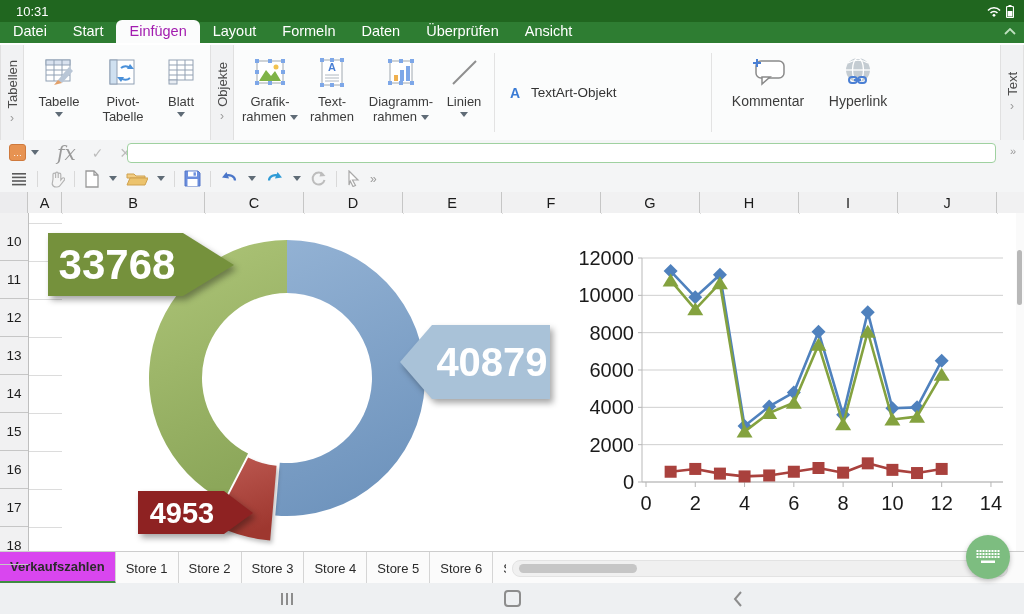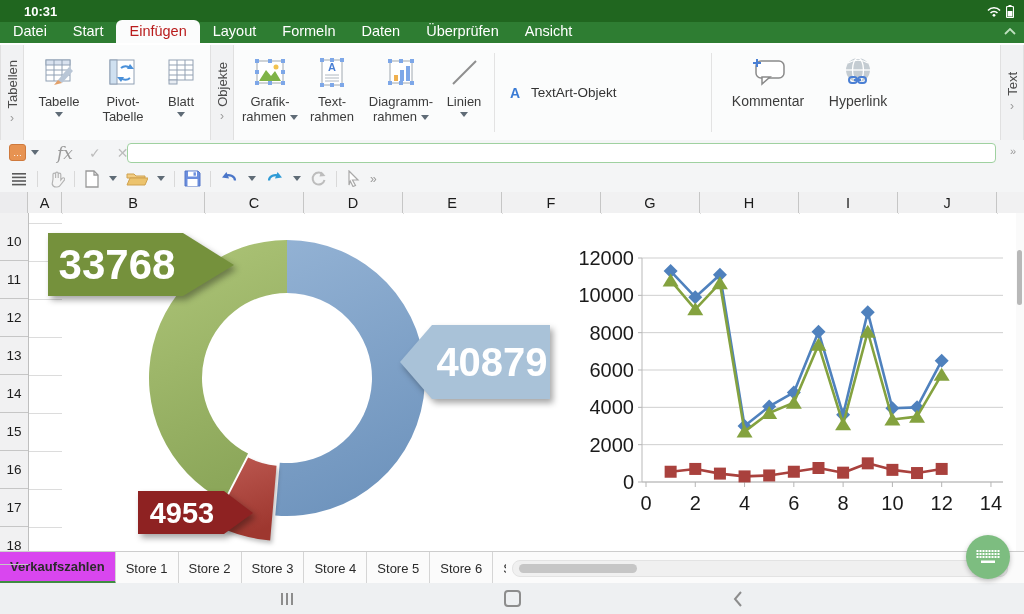--- a/index.html
+++ b/index.html
@@ -2,27 +2,27 @@
 <html><head>
 <meta charset="utf-8">
 <style>
   html,body{margin:0;padding:0;}
   body{width:1024px;height:614px;position:relative;overflow:hidden;background:#fff;
        font-family:"Liberation Sans",sans-serif;-webkit-font-smoothing:antialiased;}
   svg text{font-family:"Liberation Sans",sans-serif;}
   
   #statusbar{position:absolute;top:0;left:0;right:0;height:22px;background:#20661f;
              display:flex;align-items:center;color:#fff;font-size:13px;}
-  #statusbar .time{margin-left:24px;font-weight:bold;}
+  #statusbar .time{margin-left:16px;}
   #statusbar .sysicons{margin-left:auto;margin-right:10px;display:flex;gap:5px;align-items:center;}
   
   #ribbontabs{position:absolute;top:22px;left:0;right:0;height:21px;background:#2e7d32;
               display:flex;align-items:flex-end;}
   .rtab{color:#fff;font-size:14.5px;padding:3px 13px 4px;cursor:default;}
-  .rtab.active{background:#fbfcfc;color:#b91c1c;border-radius:6px 6px 0 0;}
+  .rtab.active{background:#fbfcfc;color:#a21caf;border-radius:6px 6px 0 0;}
   #collapse{margin-left:auto;margin-right:8px;padding-bottom:4px;}
   
   #ribbon{position:absolute;top:45px;left:0;right:0;height:95px;background:#fbfcfc;
           border-bottom:1px solid #d8d8d8;display:flex;align-items:stretch;}
   .vtab{width:22px;background:#f1f2f3;border-right:1px solid #e0e0e0;border-left:1px solid #e0e0e0;
         display:flex;flex-direction:column;align-items:center;justify-content:center;gap:3px;}
   .vtab .vlbl{writing-mode:vertical-rl;transform:rotate(180deg);font-size:13px;color:#4a4a4a;}
   .vtab .chev{font-size:12px;color:#9a9a9a;}
   .rgroup{display:flex;align-items:stretch;padding:0 4px;}
   .rbtn{display:flex;flex-direction:column;align-items:center;padding-top:7px;cursor:default;}
@@ -34,21 +34,21 @@
   .arrow-below{margin-top:3px;}
   .vdiv{width:1px;background:#e3e3e3;margin:8px 2px;}
   .olist{display:flex;flex-direction:column;justify-content:center;gap:5px;padding:0 10px;width:192px;}
   .oitem{display:flex;align-items:center;gap:8px;font-size:13.5px;color:#333;white-space:nowrap;}
   
   #formularow{position:absolute;top:140px;left:0;right:0;height:25px;background:#f4f5f6;
               border-bottom:1px solid #e2e2e2;display:flex;align-items:center;}
   #namebox{margin-left:9px;display:flex;align-items:center;gap:5px;}
   #namebox .nbicon{width:15px;height:15px;background:#e79352;border:1px solid #cf7a3d;border-radius:3px;
                    color:#fff;font-size:9px;display:flex;align-items:center;justify-content:center;}
-  .fx{font-family:"DejaVu Serif",serif;font-style:italic;color:#9a9a9a;font-size:17px;margin-left:18px;}
+  .fx{font-family:"DejaVu Serif",serif;font-style:italic;color:#9a9a9a;font-size:20px;margin-left:18px;}
   .fbtn{color:#bcbcbc;font-size:14px;margin-left:16px;}
   #cellinput{position:absolute;left:127px;right:28px;top:3px;height:18px;border:1px solid #9fd1a0;
              border-radius:4px;background:#fff;font-size:13px;padding:0 6px;outline:none;}
   #fchev{position:absolute;right:8px;top:5px;color:#9a9a9a;font-size:11px;}
   
   #quicktoolbar{position:absolute;top:165px;left:0;right:0;height:27px;background:#f4f5f6;
                 border-bottom:1px solid #d8d8d8;display:flex;align-items:center;gap:9px;padding-left:10px;}
   .qsep{width:1px;height:16px;background:#d9d9d9;}
   .qic{display:flex;align-items:center;justify-content:center;}
   .qmore{color:#9a9a9a;font-size:12px;}

